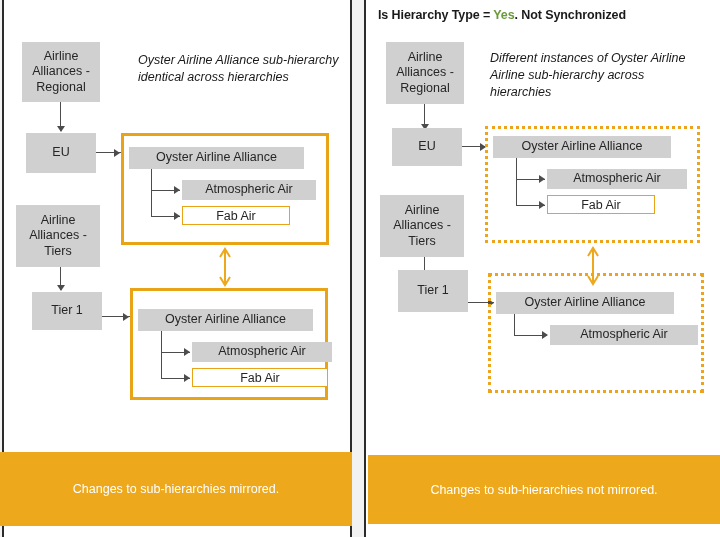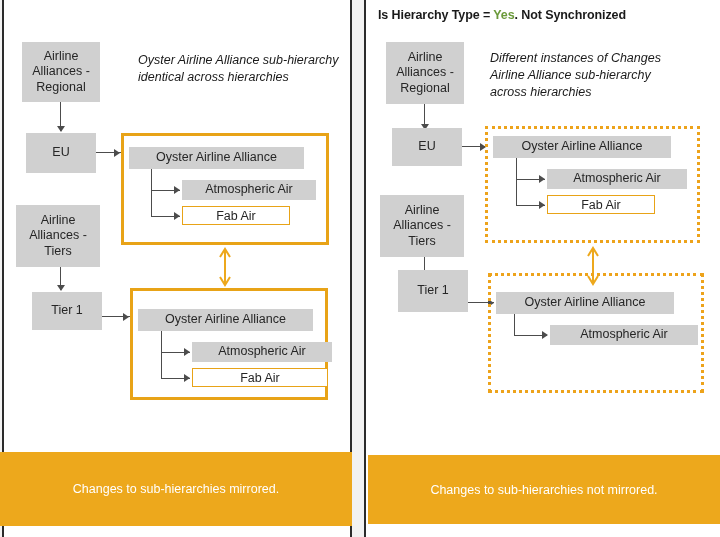--- a/index.html
+++ b/index.html
@@ -195,21 +195,21 @@
     <div class="node-outlined" style="left:188px; top:368px; width:136px; height:19px;">Fab Air</div>
 
   </div>
 
   <div class="panel" id="panel-right">
 
     <div class="panel-title" style="left:12px;">
       <span>Is Hierarchy Type = </span><span class="yes">Yes</span><span>.  Not Synchronized</span>
     </div>
 
-    <div class="note" style="left:124px; top:50px; width:200px;">Different instances of Changes Airline Alliance sub-hierarchy across hierarchies</div>
+    <div class="note" style="left:124px; top:50px; width:200px;">Different instances of Oyster Airline Airline sub-hierarchy across hierarchies</div>
 
     <div class="node multiline" style="left:20px; top:42px; width:78px; height:62px;">Airline Alliances - Regional</div>
     <div class="vline" style="left:58px; top:104px; height:26px;"></div>
     <div class="arrow-down" style="left:54.5px; top:124px;"></div>
 
     <div class="node" style="left:26px; top:128px; width:70px; height:38px;">EU</div>
     <div class="hline" style="left:96px; top:146px; width:25px;"></div>
     <div class="arrow-right" style="left:114px; top:142.5px;"></div>
 
     <div class="node multiline" style="left:14px; top:195px; width:84px; height:62px;">Airline Alliances - Tiers</div>

